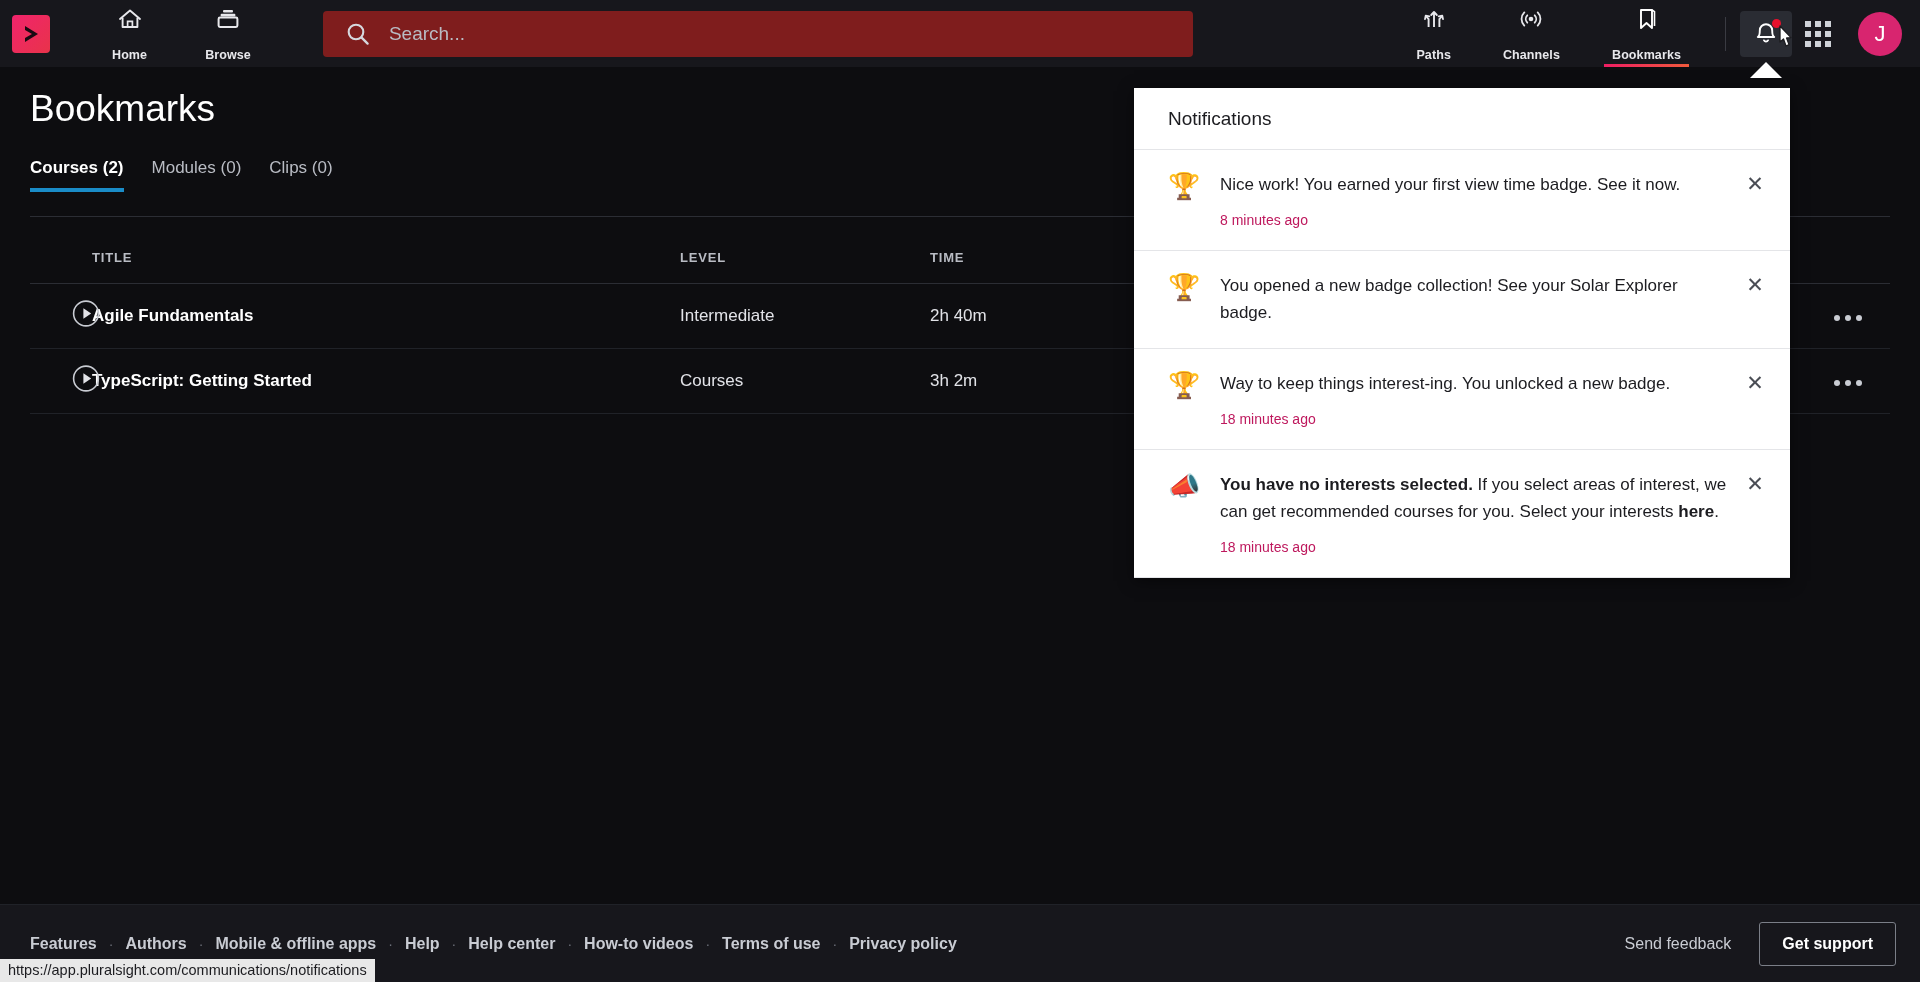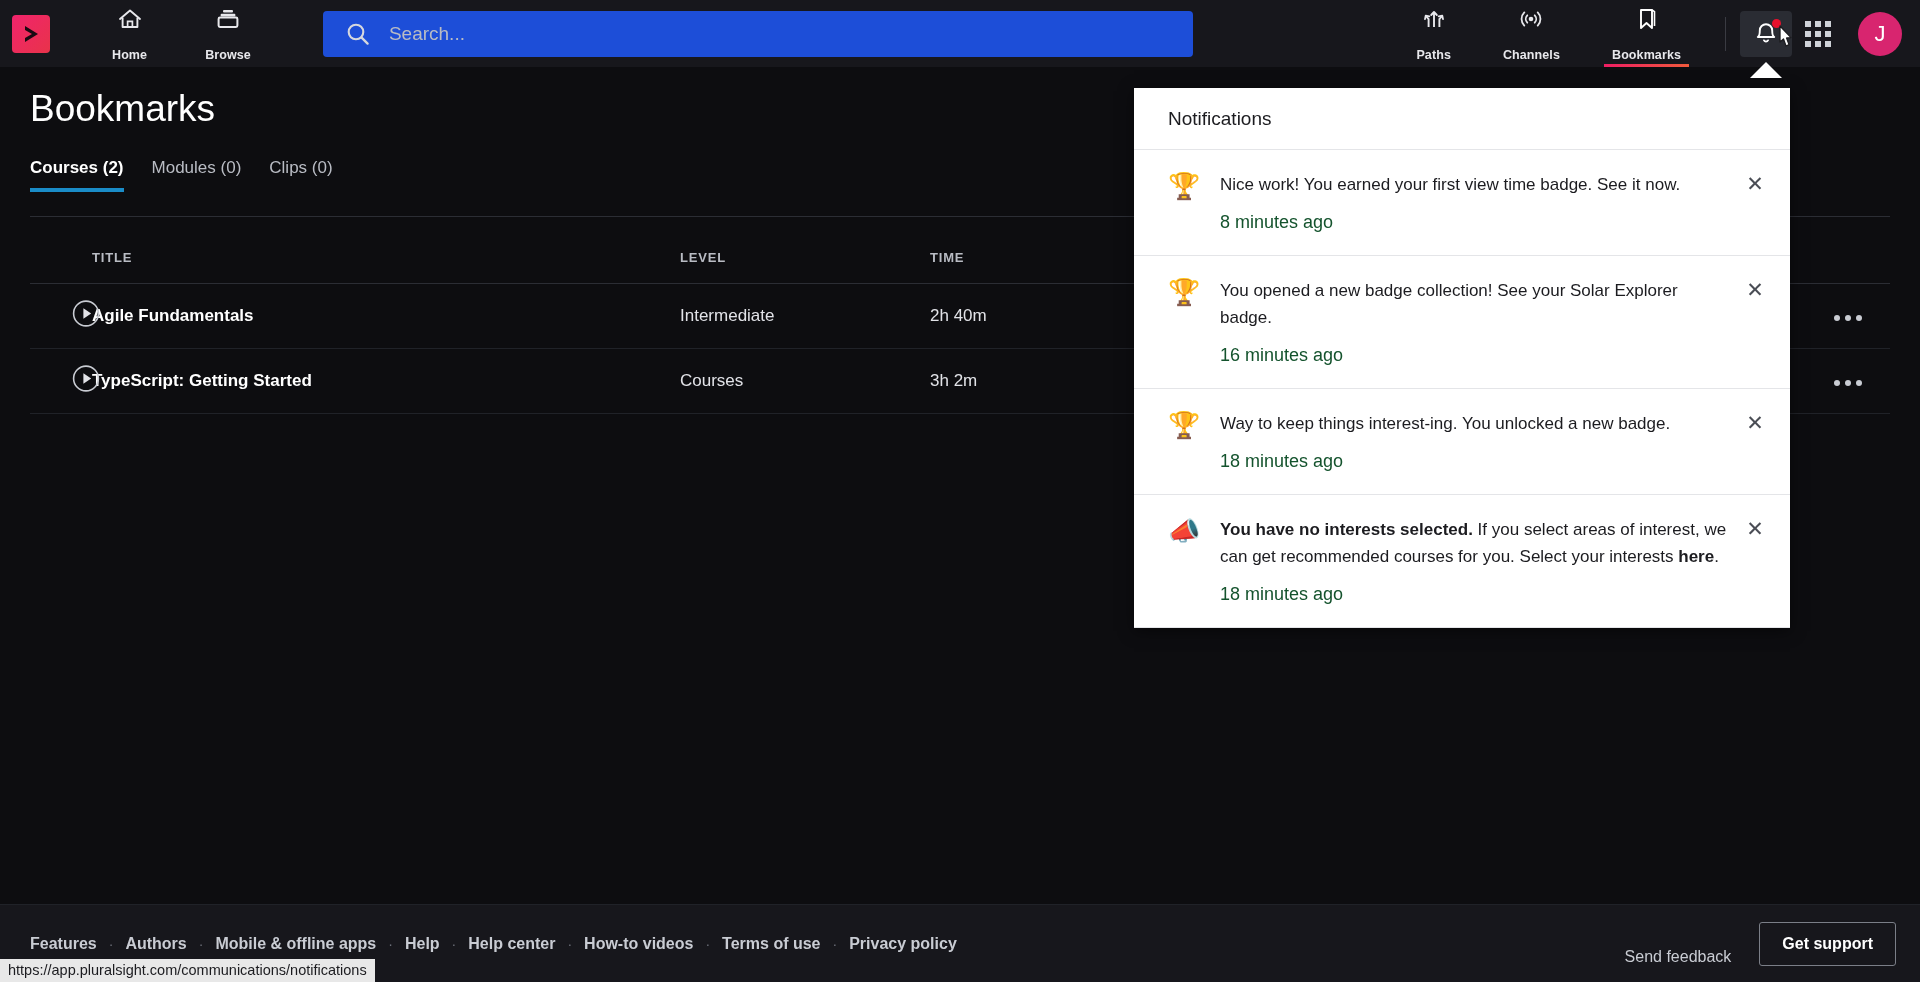--- a/index.html
+++ b/index.html
@@ -37,21 +37,21 @@
     font-size: 12.5px; font-weight: 700; margin-top: 17px;
     letter-spacing: .1px;
   }
   .nav-home { margin-left: 48px; }
   .nav-browse { margin-left: 30px; }
 
   
   .search-wrap {
     margin-left: 58px;
     width: 870px; height: 46px;
-    background: #1d4ed8; border-radius: 4px;
+    background: #7f1d1d; border-radius: 4px;
     display: flex; align-items: center;
     cursor: text;
   }
   .search-wrap .s-ico { margin: 0 18px 0 22px; display:flex; }
   .search-input {
     flex: 1; background: transparent; border: 0; outline: none;
     color: #fff; font-size: 19px;
     font-family: "Liberation Sans", sans-serif;
   }
   .search-input::placeholder { color: #b9bcc4; }
@@ -138,42 +138,42 @@
   .notif-head-title { font-size: 19px; color: #1c1c20; }
   .notif-item {
     display: flex; padding: 22px 30px 22px 34px;
     border-bottom: 1px solid #e4e5e8; position: relative;
   }
   .notif-ico { width: 52px; flex: none; font-size: 26px; line-height: 1.1; }
   .notif-body { flex: 1; padding-right: 30px; }
   .notif-text { font-size: 17px; color: #1c1c20; line-height: 1.55; }
   .notif-text b { font-weight: 700; }
   .notif-text .lnk { font-weight: 700; color: #1c1c20; cursor: pointer; }
-  .notif-time { font-size: 18px; color: #14532d; margin-top: 14px; }
+  .notif-time { font-size: 14px; color: #be185d; margin-top: 14px; }
   .notif-close {
     position: absolute; right: 22px; top: 20px;
     width: 26px; height: 26px; cursor: pointer;
     display: flex; align-items: center; justify-content: center;
     color: #4a4d55; font-size: 21px; line-height: 1;
   }
   .notif-foot {
     height: 56px; display: flex; align-items: center; justify-content: center;
   }
   .notif-foot a { font-size: 17px; color: #1a8cc8; text-decoration: none; cursor: pointer; }
 
   
   .footer {
     position: absolute; left: 0; bottom: 0; width: 1920px; height: 78px;
     background: #17171c; display: flex; align-items: center;
     border-top: 1px solid #202228;
   }
   .foot-links { display: flex; align-items: center; margin-left: 18px; }
   .foot-links a { color: #c9ccd3; font-size: 16px; text-decoration: none; padding: 0 12px; cursor: pointer; font-weight: bold; }
   .foot-sep { color: #6c7079; font-size: 14px; }
-  .foot-right { margin-left: auto; display: flex; align-items: flex-end; margin-right: 24px; }
+  .foot-right { margin-left: auto; display: flex; align-items: center; margin-right: 24px; }
   .send-feedback { color: #c9ccd3; font-size: 16px; cursor: pointer; margin-right: 28px; }
   .get-support {
     border: 1px solid #7b7f88; color: #fff; background: transparent;
     font-size: 16px; font-weight: 700; padding: 12px 22px; border-radius: 3px;
     cursor: pointer; font-family: "Liberation Sans", sans-serif;
   }
   .status-url {
     position: absolute; left: 0; bottom: 0;
     background: #e8e8e8; color: #1c1c20; font-size: 14.5px;
     padding: 3px 8px 4px 8px; z-index: 80;
@@ -371,21 +371,20 @@
       <div class="notif-text">Nice work! You earned your first view time badge. See it now.</div>
       <div class="notif-time">8 minutes ago</div>
     </div>
     <span class="notif-close">✕</span>
   </div>
 
   <div class="notif-item">
     <span class="notif-ico">🏆</span>
     <div class="notif-body">
       <div class="notif-text">You opened a new badge collection! See your Solar Explorer badge.</div>
-      <div class="notif-time">16 minutes ago</div>
     </div>
     <span class="notif-close">✕</span>
   </div>
 
   <div class="notif-item">
     <span class="notif-ico">🏆</span>
     <div class="notif-body">
       <div class="notif-text">Way to keep things interest-ing. You unlocked a new badge.</div>
       <div class="notif-time">18 minutes ago</div>
     </div>

